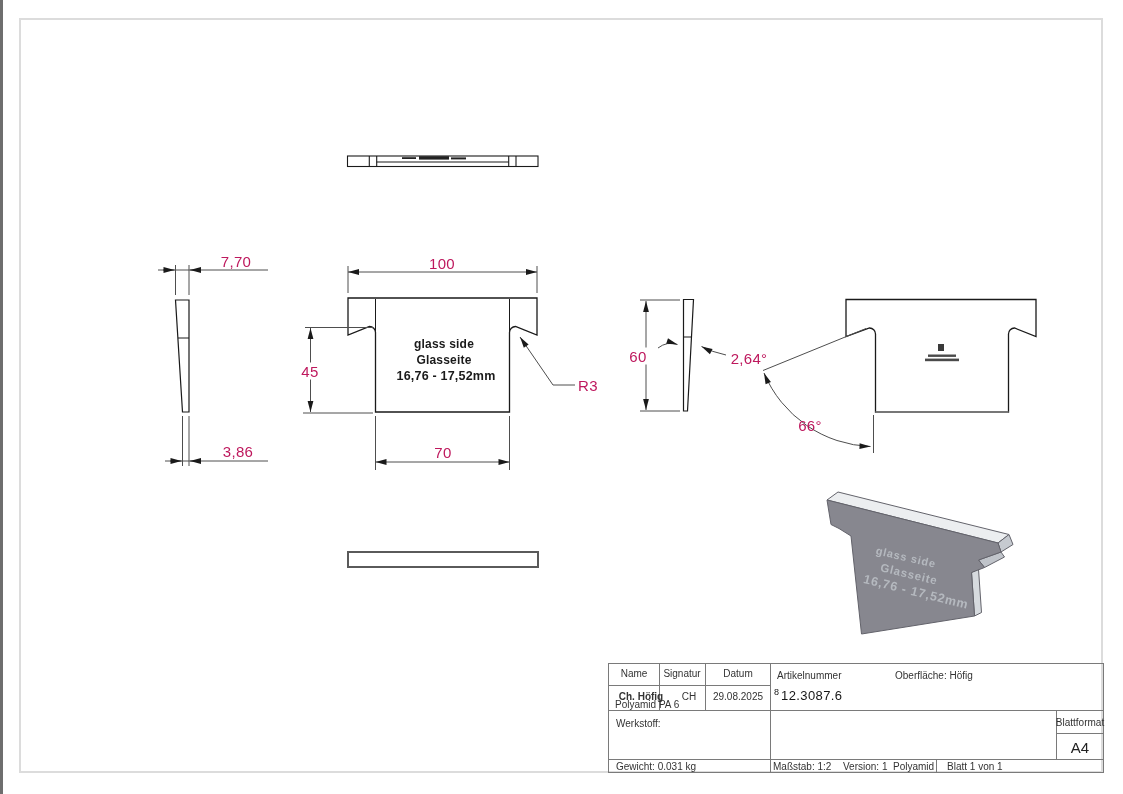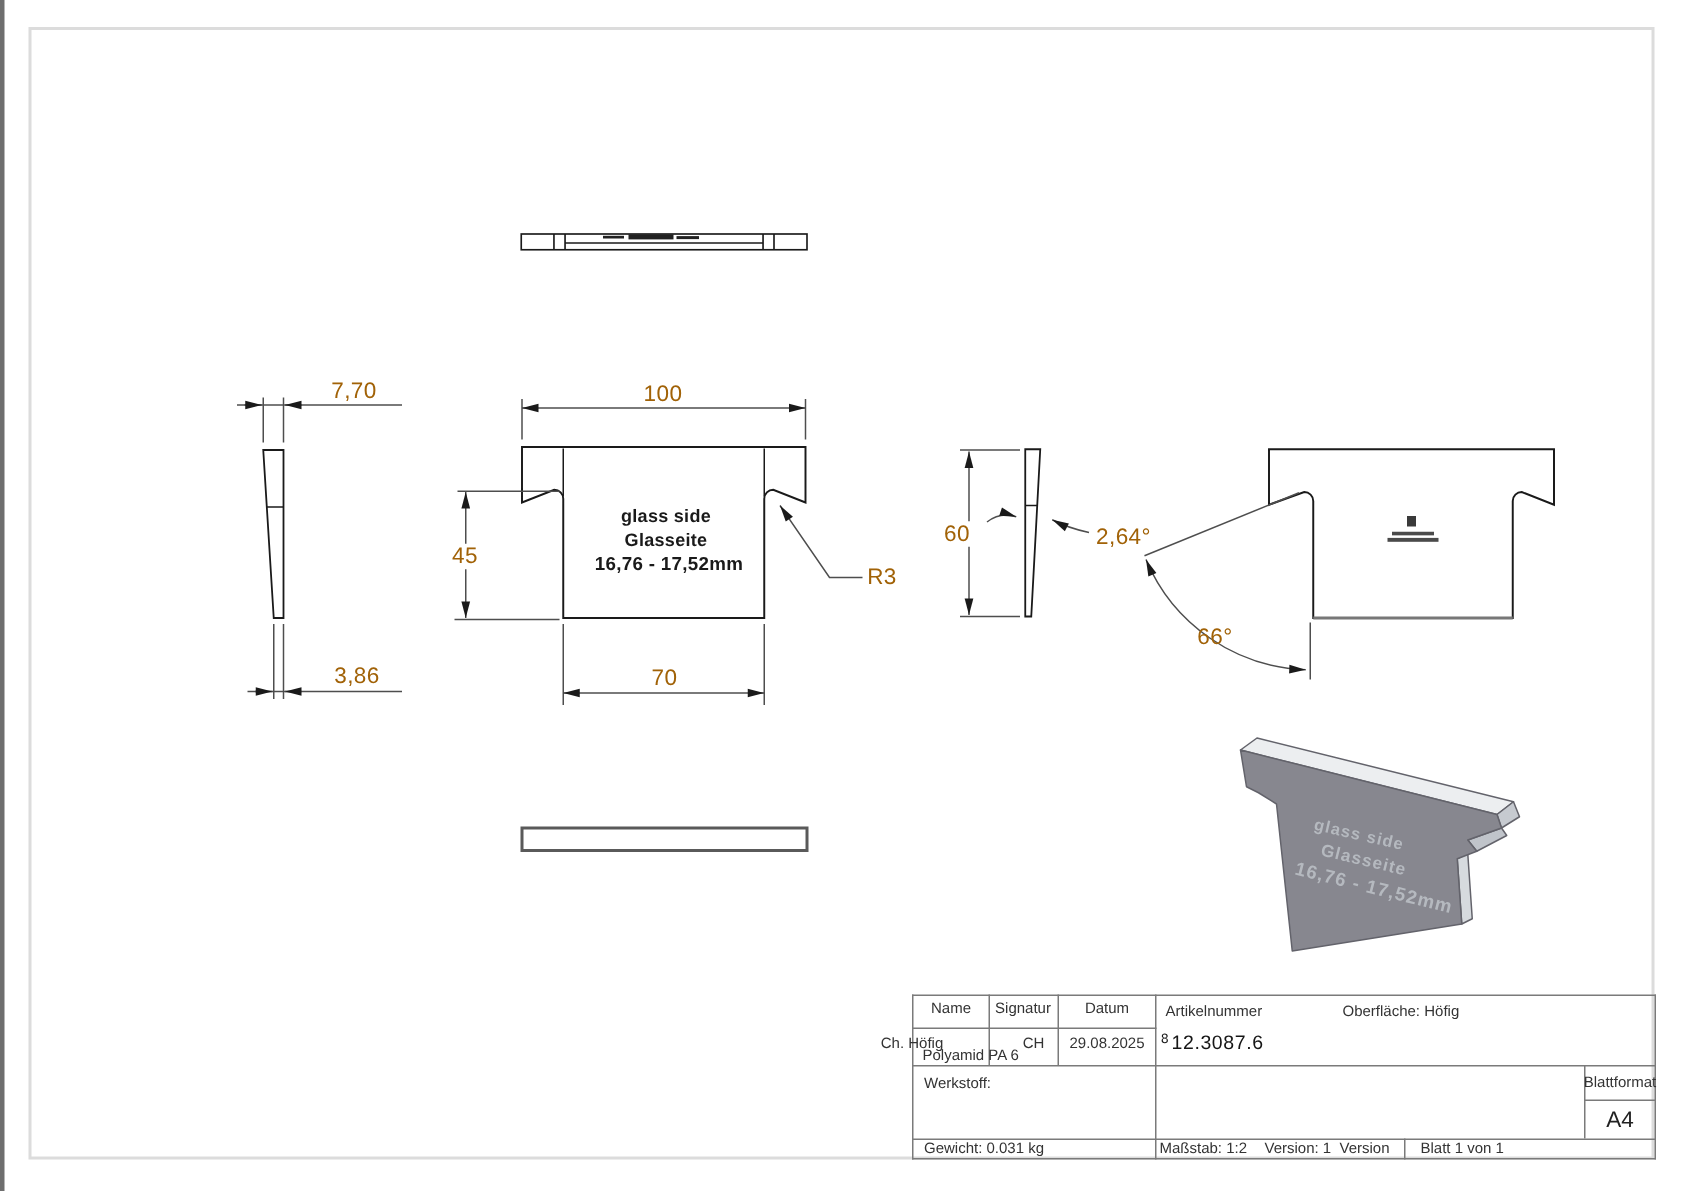--- a/index.html
+++ b/index.html
@@ -4,21 +4,21 @@
 <style>
   html,body{margin:0;padding:0;background:#ffffff;}
   #stage{position:relative;width:1123px;height:794px;background:#ffffff;overflow:hidden;
          font-family:"Liberation Sans", sans-serif;}
   .edge-strip{position:absolute;left:0;top:0;width:3px;height:794px;background:#6e6e6e;}
   .frame{position:absolute;left:19px;top:18px;width:1084px;height:755px;border:2px solid #dcdcdc;box-sizing:border-box;}
   svg{position:absolute;left:0;top:0;}
   
   .txt{position:absolute;transform:translate(-50%,-50%);white-space:nowrap;color:#222;}
   .la{position:absolute;transform:translate(0,-50%);white-space:nowrap;color:#333;}
-  .dim{font-size:15px;color:#a16207;letter-spacing:0.3px;}
+  .dim{font-size:15px;color:#be185d;letter-spacing:0.3px;}
   .dim.bg{background:#fff;padding:0 2px;}
   .engrave{font-weight:bold;color:#1a1a1a;letter-spacing:0.2px;}
   .engrave3d{color:#b5b9bf;font-weight:bold;letter-spacing:0.8px;}
   
   .tb-line{position:absolute;background:#7a7a7a;}
   .tb{font-size:10px;color:#333;}
   .tb-big{font-size:13px;color:#161616;letter-spacing:0.4px;}
   .tb-prefix{font-size:9px;color:#161616;}
   .tb-a4{font-size:15px;color:#222;}
 </style>
@@ -162,31 +162,31 @@
     <div class="tb-line" style="left:608px;top:710px;width:496px;height:1px;"></div>
     <div class="tb-line" style="left:608px;top:759px;width:496px;height:1px;"></div>
     <div class="tb-line" style="left:1056px;top:733px;width:48px;height:1px;"></div>
 
     <div class="txt tb" style="left:634px;top:673px;">Name</div>
     <div class="txt tb" style="left:682px;top:673px;">Signatur</div>
     <div class="txt tb" style="left:738px;top:673px;">Datum</div>
     <div class="la tb" style="left:777px;top:675px;">Artikelnummer</div>
     <div class="la tb" style="left:895px;top:675px;">Oberfläche:  Höfig</div>
 
-    <div class="txt tb" style="left:608px;top:696px;">Ch. Höfig</div>
+    <div class="txt tb" style="left:641px;top:696px;font-weight:bold;">Ch. Höfig</div>
     <div class="txt tb" style="left:689px;top:696px;">CH</div>
     <div class="txt tb" style="left:738px;top:696px;">29.08.2025</div>
     <div class="la tb-prefix" style="left:774px;top:692px;">8</div>
     <div class="la tb-big" style="left:781px;top:695px;">12.3087.6</div>
 
     <div class="la tb" style="left:616px;top:723px;">Werkstoff:</div>
     <div class="la tb" style="left:615px;top:704px;">Polyamid PA 6</div>
 
     <div class="txt tb" style="left:1080px;top:722px;">Blattformat</div>
     <div class="txt tb-a4" style="left:1080px;top:747px;">A4</div>
 
     <div class="la tb" style="left:616px;top:766px;">Gewicht: 0.031 kg</div>
     <div class="la tb" style="left:773px;top:766px;">Maßstab: 1:2</div>
     <div class="la tb" style="left:843px;top:766px;">Version: 1</div>
-    <div class="la tb" style="left:893px;top:766px;">Version</div>
+    <div class="la tb" style="left:893px;top:766px;">Polyamid</div>
     <div class="la tb" style="left:947px;top:766px;">Blatt 1 von 1</div>
   </div>
 </div>
 
 </body></html>

